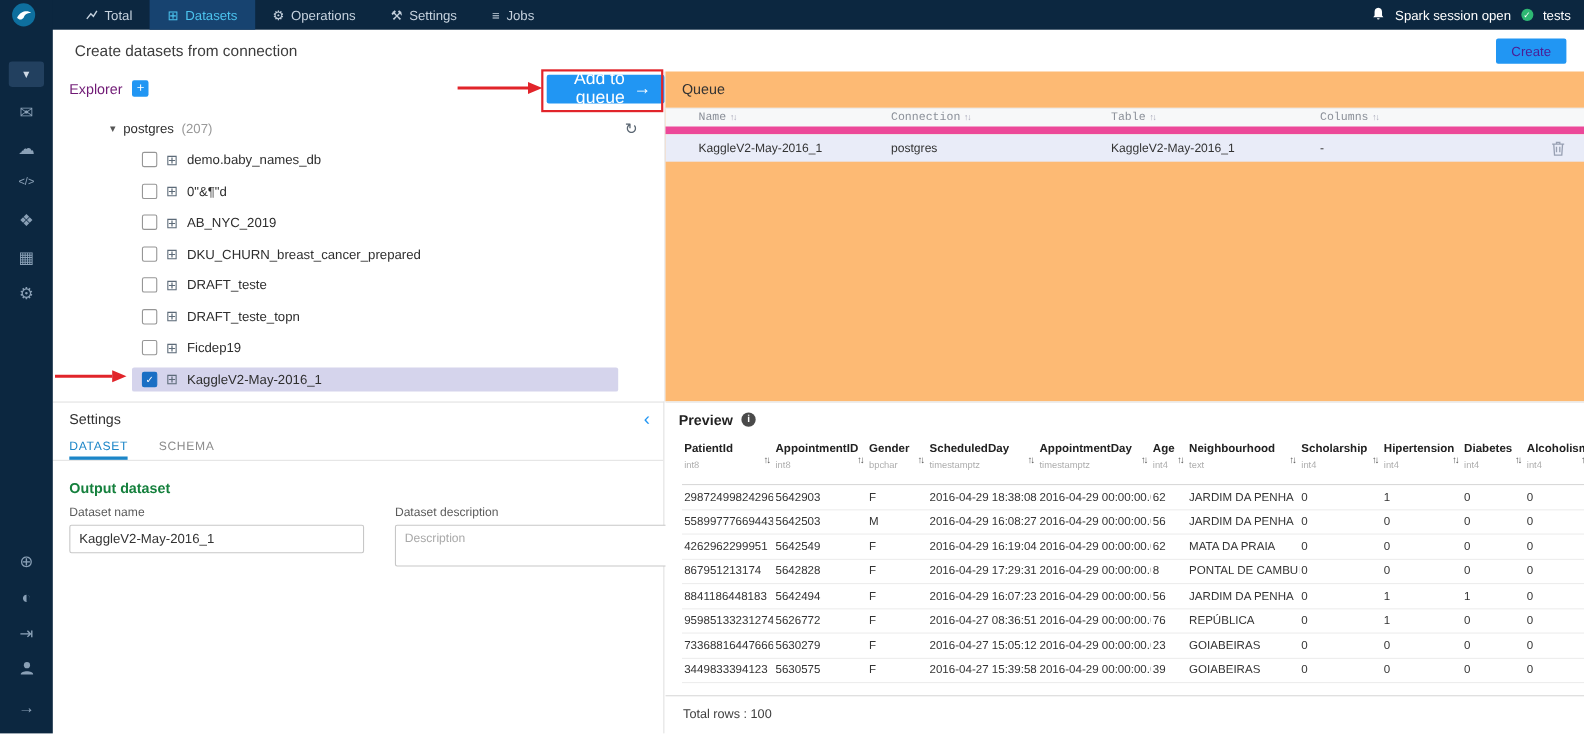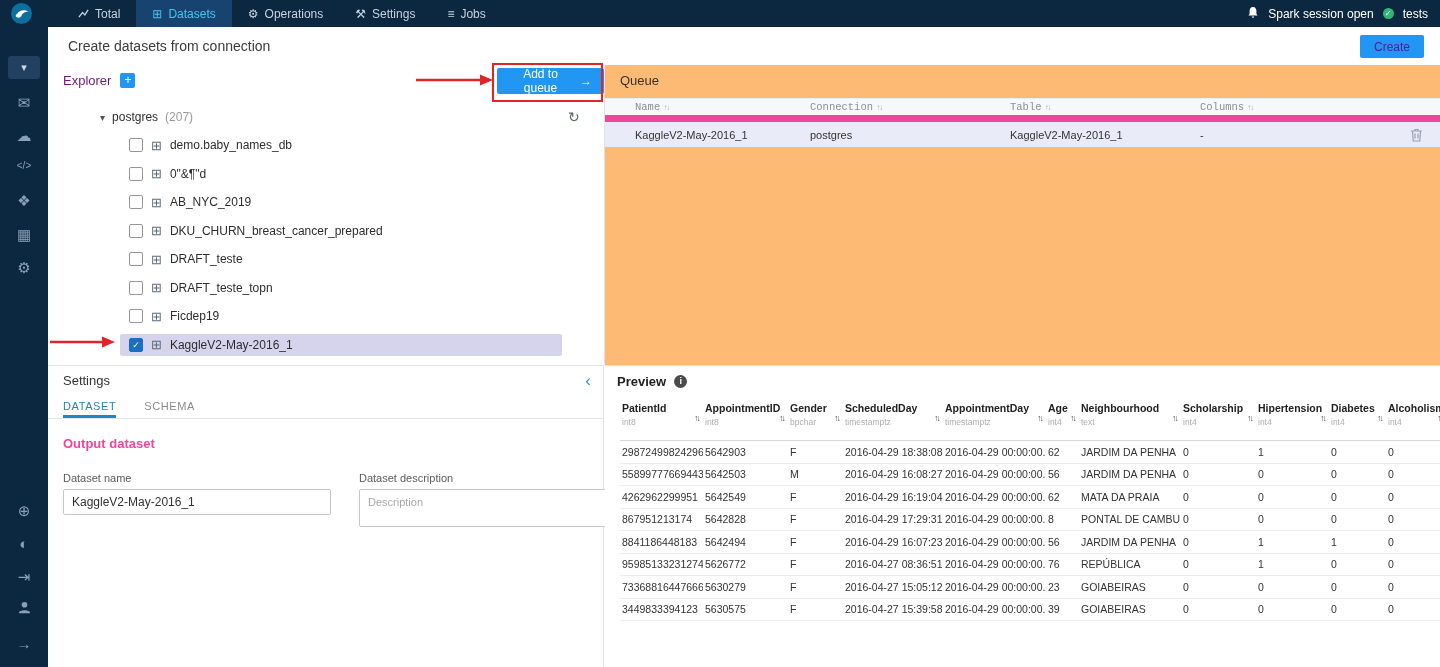--- a/index.html
+++ b/index.html
@@ -32,22 +32,22 @@
   .create-btn{position:absolute;right:16px;top:8px;height:23px;padding:0 14px;background:var(--c-accent);
               color:#4c1d95;border:none;border-radius:2px;font-size:12px;font-family:inherit;cursor:pointer;}
 
   
   .explorer{position:absolute;left:48px;top:65px;width:556px;height:300px;border-right:1px solid #e2e2e2;background:#fff;}
   .explorer-head{height:30px;display:flex;align-items:center;gap:9px;padding-left:15px;}
   .explorer-title{font-size:13px;color:#701a75;}
   .plus-btn{width:15px;height:15px;background:var(--c-accent);color:#fff;border-radius:2px;
             display:inline-flex;align-items:center;justify-content:center;font-size:12px;cursor:pointer;}
   .add-queue-btn{position:absolute;left:449px;top:3px;height:26px;padding:0 12px;background:var(--c-accent);
-                 color:#fff;border:none;border-radius:2px;font-size:12px;font-family:inherit;
-                 display:flex;align-items:center;gap:8px;cursor:pointer;z-index:5;}
+                 color:#fff;border:none;border-radius:2px;font-size:16px;font-family:inherit;
+                 display:flex;align-items:center;gap:8px;cursor:pointer;z-index:5;text-align:right;}
   .ann-rect{position:absolute;left:444px;top:-2px;width:107px;height:35px;border:2px solid var(--c-annotation);z-index:6;pointer-events:none;}
   .ann-svg{position:absolute;z-index:7;pointer-events:none;}
   .pg-row{position:absolute;left:0;top:38px;width:556px;height:28px;display:flex;align-items:center;gap:7px;padding-left:52px;box-sizing:border-box;}
   .pg-chev{color:#555;font-size:10px;}
   .pg-name{font-size:12px;color:#2f2f2f;}
   .pg-count{font-size:12px;color:#9a9a9a;}
   .refresh-ic{position:absolute;left:520px;color:#5a6672;font-size:14px;cursor:pointer;}
   .tree{position:absolute;left:0;top:66px;width:556px;}
   .tree-row{height:28.5px;display:flex;align-items:center;padding-left:72px;box-sizing:border-box;}
   .tree-hl{display:flex;align-items:center;gap:8px;height:22px;padding:0 9px;border-radius:2px;width:442px;box-sizing:border-box;}
@@ -71,21 +71,21 @@
 
   
   .settings{position:absolute;left:48px;top:365px;width:556px;height:302px;border-top:1px solid #e2e2e2;
             border-right:1px solid #e2e2e2;background:#fff;box-sizing:border-box;}
   .settings-head{height:28px;display:flex;align-items:center;padding:0 12px 0 15px;}
   .settings-title{font-size:13px;color:#333;}
   .collapse-ic{margin-left:auto;color:var(--c-accent);font-size:17px;line-height:1;cursor:pointer;}
   .tabs{display:flex;gap:28px;padding-left:15px;height:24px;align-items:flex-end;border-bottom:1px solid #e4e4e4;}
   .tab{font-size:11px;letter-spacing:.6px;color:#8b8b8b;padding-bottom:6px;cursor:pointer;}
   .tab.active{color:#1c86c8;border-bottom:3px solid #1c86c8;padding-bottom:3px;}
-  .out-heading{margin:17px 0 21px 15px;font-size:13px;font-weight:bold;color:#ec4899;}
+  .out-heading{margin:17px 0 9px 15px;font-size:13px;font-weight:bold;color:#15803d;}
   .fields{display:flex;gap:28px;padding-left:15px;}
   .field label{display:block;font-size:11px;color:#5c5c5c;margin-bottom:5px;}
   .field input{width:250px;height:24px;border:1px solid #c7c7c7;border-radius:2px;font-size:12px;color:#333;
                padding:0 8px;font-family:inherit;box-sizing:content-box;}
   .desc-wrap{position:relative;}
   .field textarea{width:250px;height:24px;border:1px solid #c7c7c7;border-radius:2px;font-size:11px;color:#333;
                   padding:6px 8px;font-family:inherit;resize:none;}
   .field textarea::placeholder{color:#a9a9a9;}
   .desc-grip{position:absolute;right:3px;bottom:6px;width:9px;height:9px;
              background:linear-gradient(135deg,transparent 0 45%,#b9b9b9 45% 52%,transparent 52% 68%,#b9b9b9 68% 75%,transparent 75%);}
@@ -507,15 +507,18 @@
             <div class="pv-cell"></div>
             <div class="pv-cell"></div>
             <div class="pv-cell"></div>
             <div class="pv-cell"></div>
             <div class="pv-cell"></div>
             <div class="pv-cell"></div>
             <div class="pv-cell"></div>
           </div>
         </div>
     </div>
+    <div class="preview-footer">
+      <span>Total rows : 100</span>
+    </div>
   </div>
 
 </div>
 
 </body></html>

